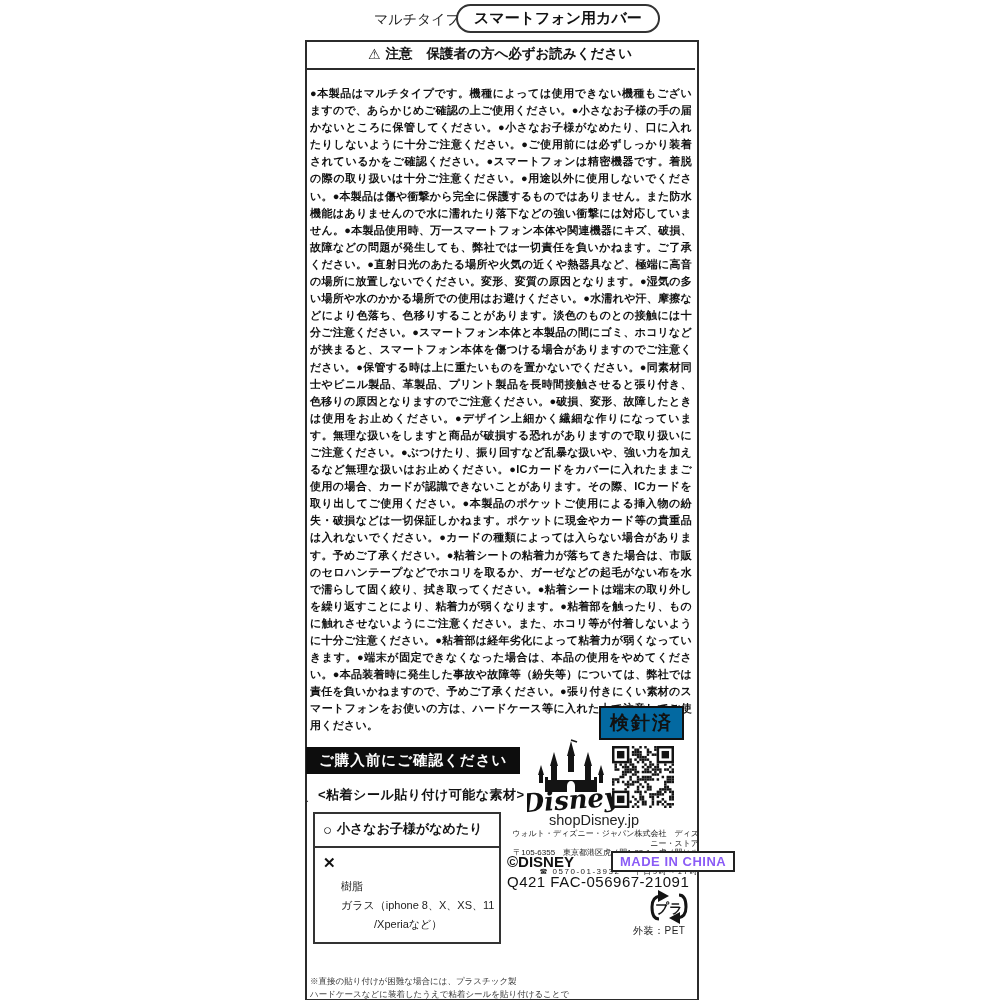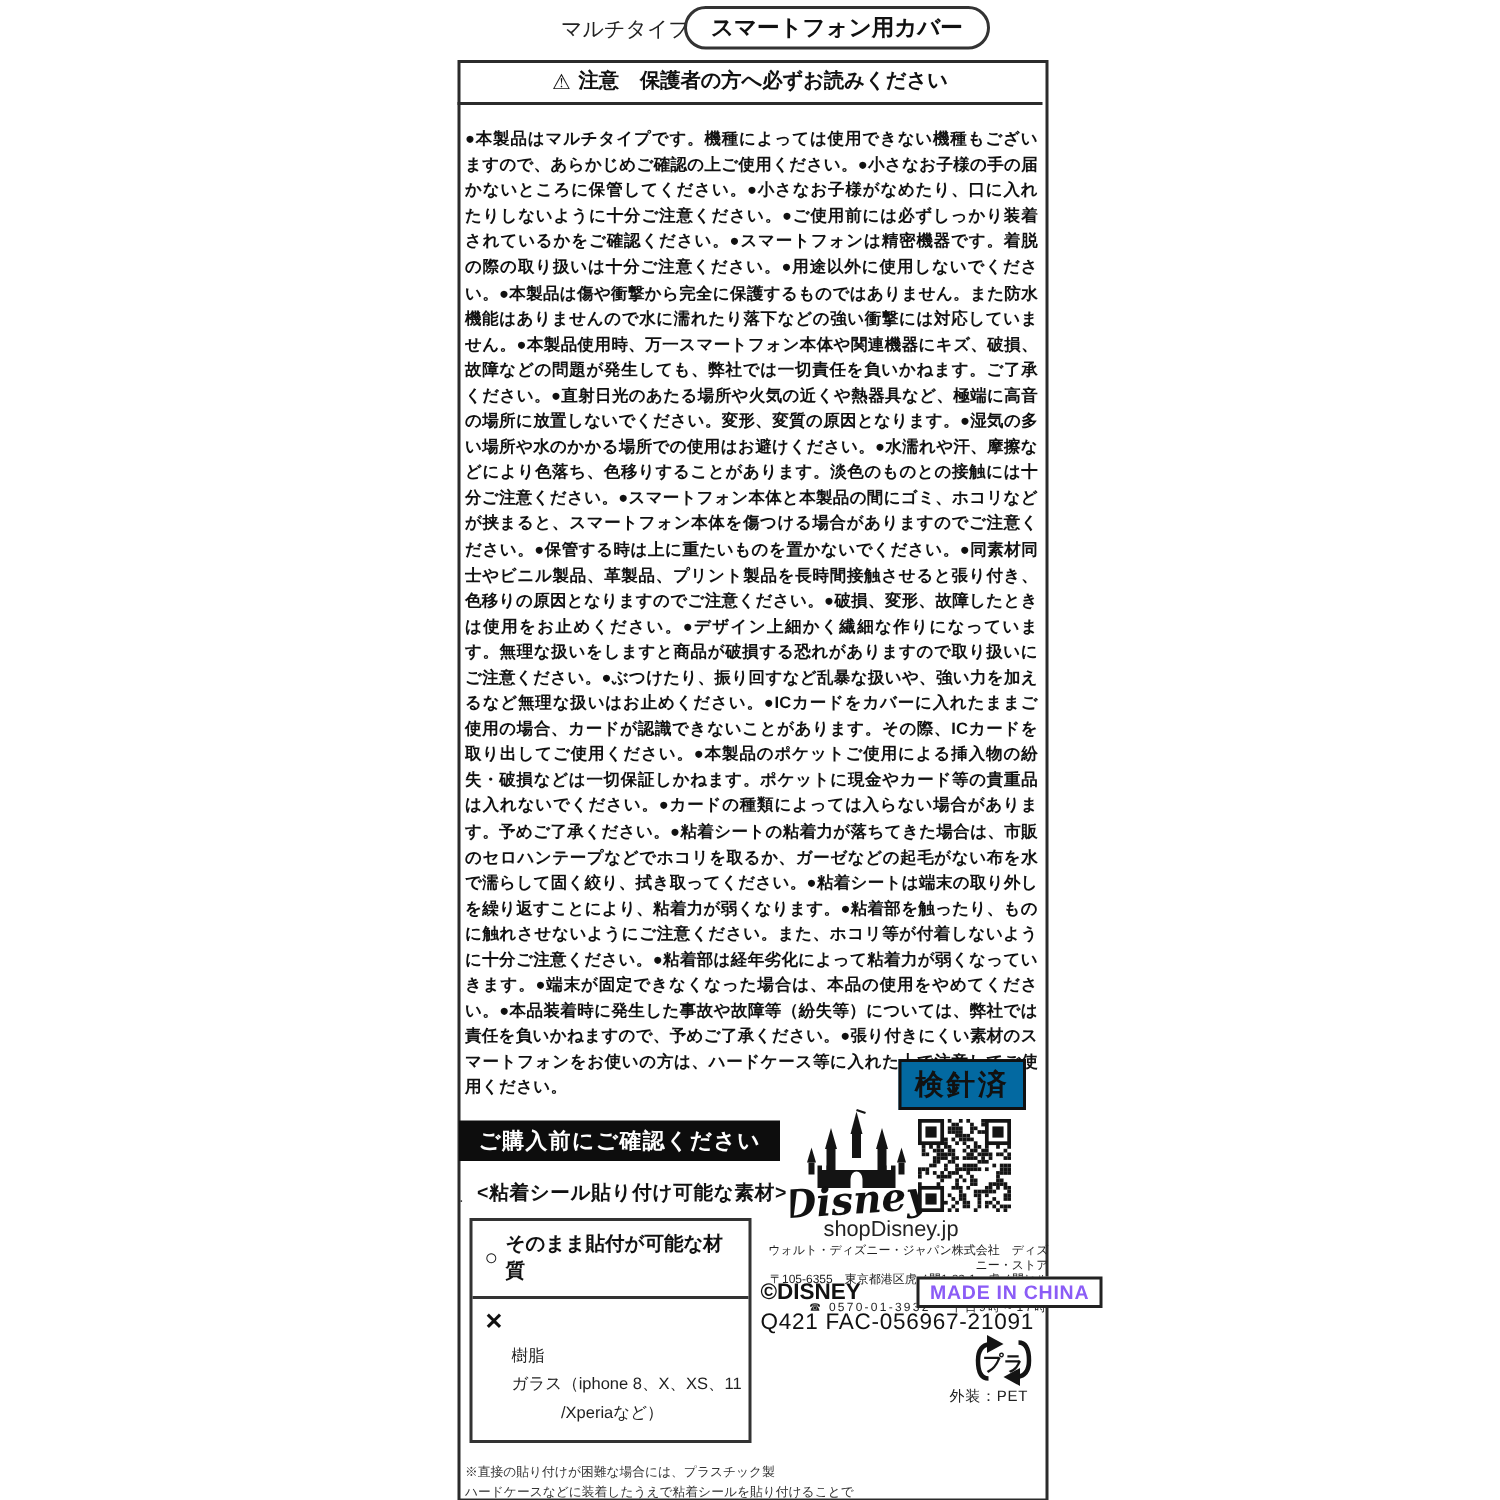--- a/index.html
+++ b/index.html
@@ -83,21 +83,21 @@
 
   <div class="banner">ご購入前にご確認ください</div>
 
   <div class="mat-prefix">.</div>
   <div class="mat-heading">&lt;粘着シール貼り付け可能な素材&gt;</div>
 
   <div class="mat-table">
     <div class="mat-row">
       <div class="mat-title">
         <span class="mat-mark">○</span>
-        <span>そのまま貼付が可能な材質</span>
+        <span>小さなお子様がなめたり</span>
       </div>
     </div>
     <div class="mat-row">
       <div class="mat-title">
         <span class="mat-mark">✕</span>
       </div>
       <div class="mat-items">
         <div>樹脂</div>
         <div>ガラス（iphone 8、X、XS、11</div>
         <div>　　　/Xperiaなど）</div>

